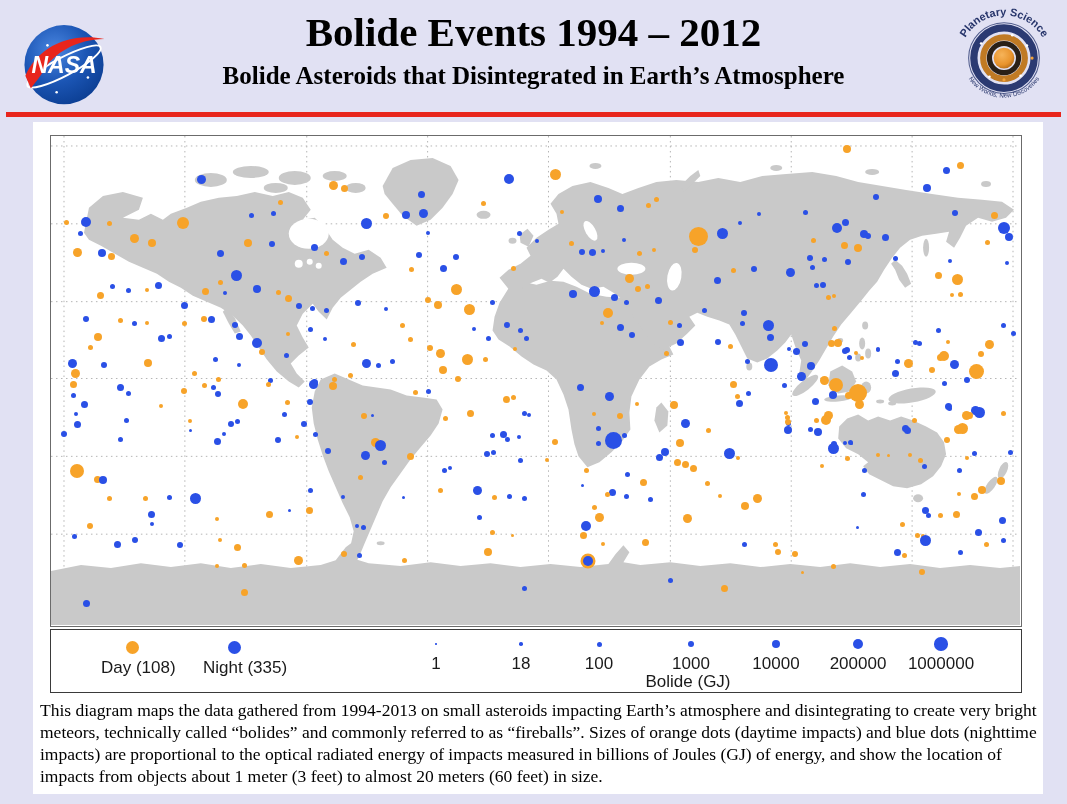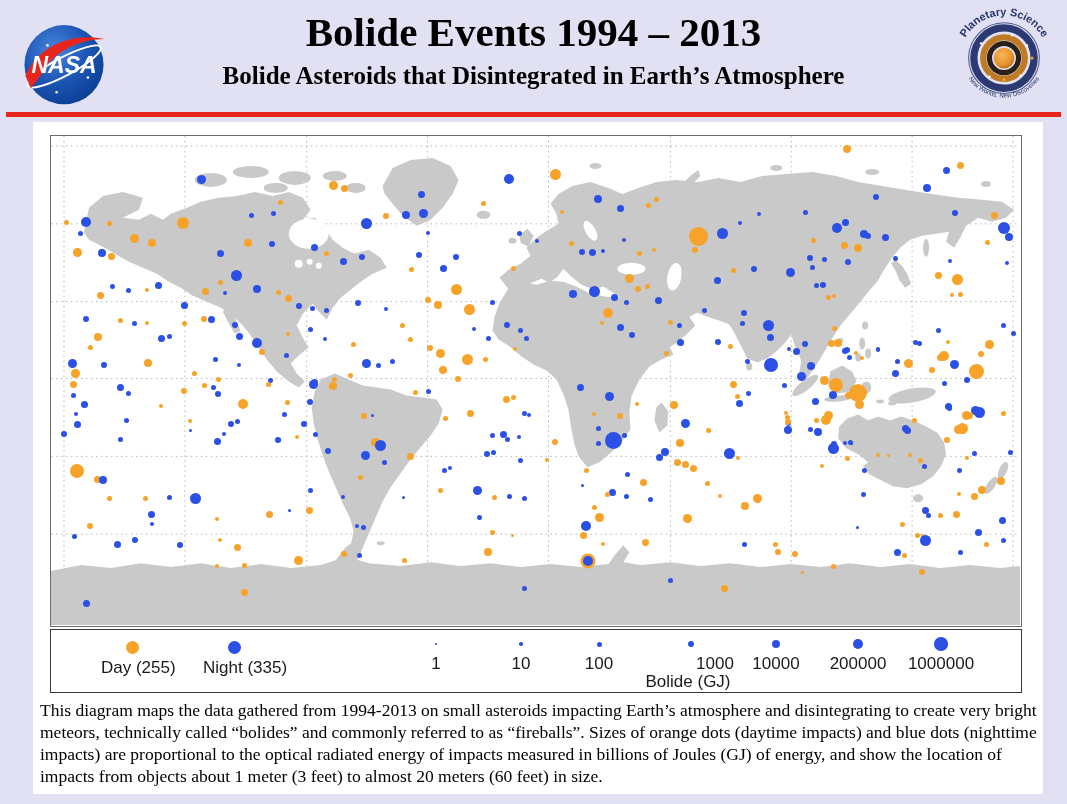--- a/index.html
+++ b/index.html
@@ -55,21 +55,21 @@
       <ellipse cx="50" cy="56" rx="45" ry="10" fill="none" stroke="#ffffff" stroke-width="2" transform="rotate(-28 50 56)"></ellipse>
       <circle cx="32" cy="33" r="1.4" fill="#fff"></circle>
         <circle cx="66" cy="28" r="1.4" fill="#fff"></circle>
       <circle cx="42" cy="84" r="1.4" fill="#fff"></circle>
         <circle cx="76" cy="68" r="1.4" fill="#fff"></circle>
       <path d="M8,66 C20,38 52,18 94,26 C64,26 38,42 28,60 C23,69 18,74 14,80 Z" fill="#e8251c"></path>
       <text x="50" y="63" text-anchor="middle" font-family="Liberation Sans,sans-serif" font-weight="bold" font-style="italic" font-size="25" fill="#ffffff">NASA</text>
     </svg>
 
     <div>
-      <div id="title">Bolide Events 1994 – 2013</div>
+      <div id="title">Bolide Events 1994 – 2012</div>
       <div id="subtitle">Bolide Asteroids that Disintegrated in Earth’s Atmosphere</div>
     </div>
 
     <svg id="ps-logo" width="104" height="104" viewBox="0 0 100 100">
       <defs>
         <radialGradient id="psCenter" cx="40%" cy="35%" r="80%">
           <stop offset="0%" stop-color="#f6b45a"></stop>
             <stop offset="60%" stop-color="#e8932c"></stop>
             <stop offset="100%" stop-color="#9c5a10"></stop>
         </radialGradient>
@@ -634,32 +634,32 @@
           <div class="dot" style="left: 895.5px; top: 269.5px; width: 5px; height: 5px; background: rgb(42, 80, 230);"></div>
           <div class="dot" style="left: 910.5px; top: 274.5px; width: 9px; height: 9px; background: rgb(247, 163, 41);"></div>
           <div class="dot" style="left: 905.5px; top: 286.5px; width: 11px; height: 11px; background: rgb(247, 163, 41);"></div>
           <div class="dot" style="left: 922.5px; top: 270.5px; width: 11px; height: 11px; background: rgb(42, 80, 230);"></div>
           <div class="dot" style="left: 888px; top: 215px; width: 10px; height: 10px; background: rgb(247, 163, 41);"></div>
         </div>
     </div>
 
     <div id="legend-box">
       <div class="lg-swatch" id="day-swatch" style="left: 75px; background: rgb(247, 163, 41);"></div>
-      <div class="lg-label" style="left:50px">Day (255)</div>
+      <div class="lg-label" style="left:50px">Day (108)</div>
       <div class="lg-swatch" id="night-swatch" style="left: 177px; background: rgb(42, 80, 230);"></div>
       <div class="lg-label" style="left:152px">Night (335)</div>
       <div id="scale-items">
           <div class="sc-dot" style="left: 384.25px; top: 13.25px; width: 1.5px; height: 1.5px; background: rgb(42, 80, 230);"></div>
           <div class="sc-label" style="left: 385px;">1</div>
           <div class="sc-dot" style="left: 468.25px; top: 12.25px; width: 3.5px; height: 3.5px; background: rgb(42, 80, 230);"></div>
-          <div class="sc-label" style="left: 470px;">10</div>
+          <div class="sc-label" style="left: 470px;">18</div>
           <div class="sc-dot" style="left: 545.5px; top: 11.5px; width: 5px; height: 5px; background: rgb(42, 80, 230);"></div>
           <div class="sc-label" style="left: 548px;">100</div>
           <div class="sc-dot" style="left: 636.75px; top: 10.75px; width: 6.5px; height: 6.5px; background: rgb(42, 80, 230);"></div>
-          <div class="sc-label" style="left: 664px;">1000</div>
+          <div class="sc-label" style="left: 640px;">1000</div>
           <div class="sc-dot" style="left: 720.75px; top: 9.75px; width: 8.5px; height: 8.5px; background: rgb(42, 80, 230);"></div>
           <div class="sc-label" style="left: 725px;">10000</div>
           <div class="sc-dot" style="left: 801.75px; top: 8.75px; width: 10.5px; height: 10.5px; background: rgb(42, 80, 230);"></div>
           <div class="sc-label" style="left: 807px;">200000</div>
           <div class="sc-dot" style="left: 883.25px; top: 7.25px; width: 13.5px; height: 13.5px; background: rgb(42, 80, 230);"></div>
           <div class="sc-label" style="left: 890px;">1000000</div>
         </div>
       <div id="energy-label">Bolide (GJ)</div>
     </div>
 

